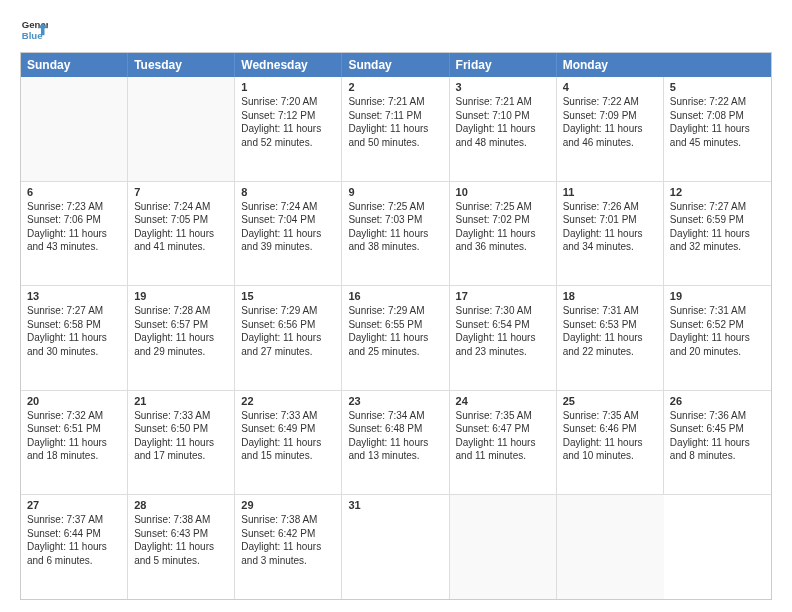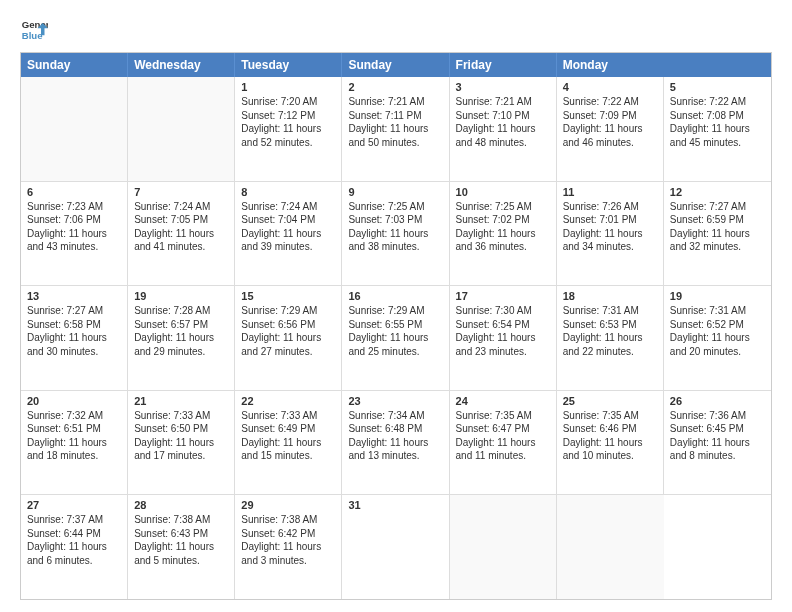--- a/index.html
+++ b/index.html
@@ -112,22 +112,22 @@
     </div>
     <div class="title-block">
       <div class="main-title"></div>
       <div class="subtitle"></div>
     </div>
   </div>
 
   <div class="calendar">
     <div class="calendar-header" id="cal-header">
         <div class="cal-header-cell">Sunday</div>
+        <div class="cal-header-cell">Tuesday</div>
         <div class="cal-header-cell">Wednesday</div>
-        <div class="cal-header-cell">Tuesday</div>
         <div class="cal-header-cell">Sunday</div>
         <div class="cal-header-cell">Friday</div>
         <div class="cal-header-cell">Monday</div>
       </div>
     <div class="calendar-body" id="cal-body">
         <div class="cal-row">
           <div class="cal-cell empty"></div>
           <div class="cal-cell empty"></div>
           <div class="cal-cell">
             <div class="day-number">1</div>

